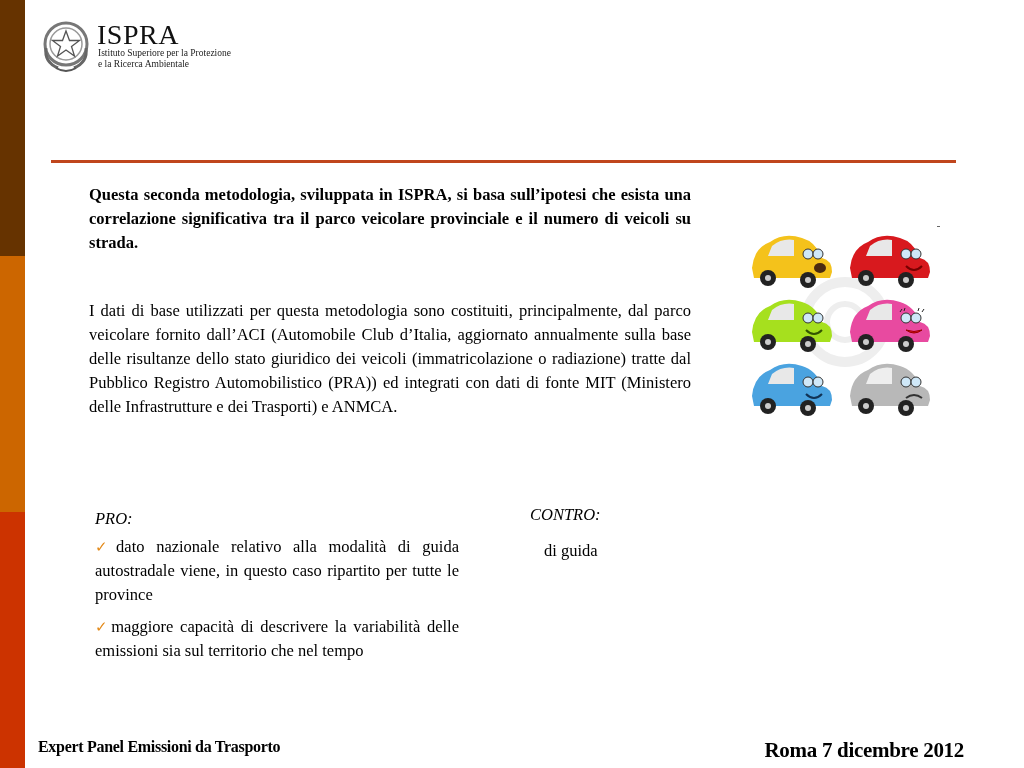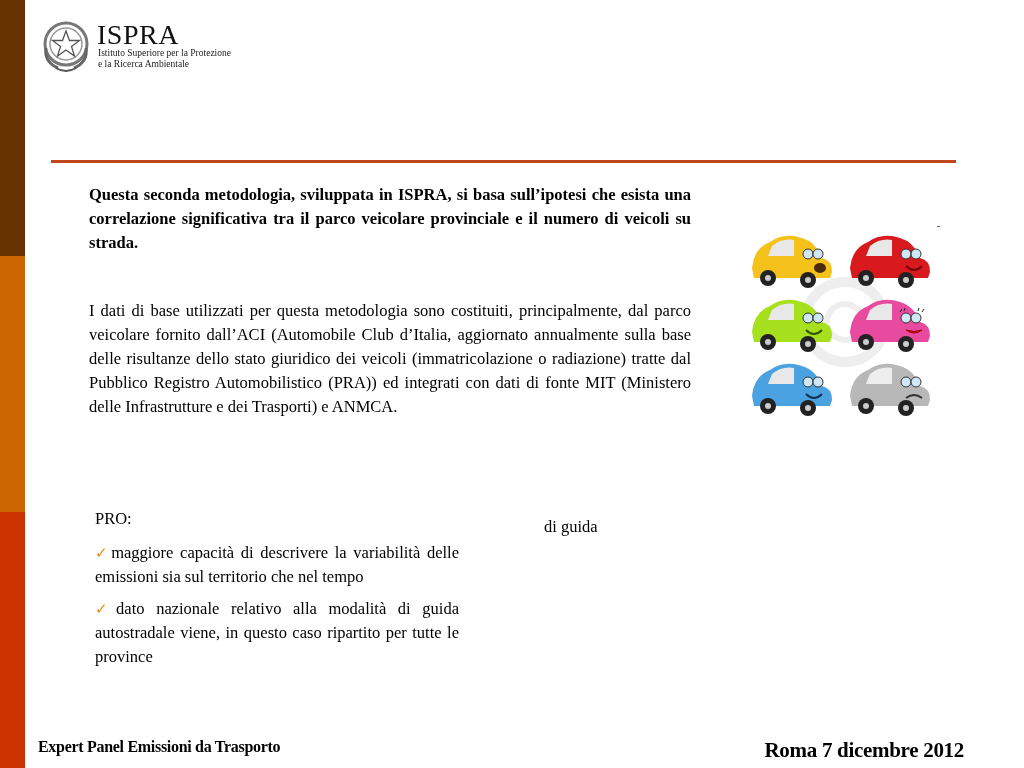--- a/index.html
+++ b/index.html
@@ -23,21 +23,21 @@
   .p1 { position:absolute; left:89px; top:183px; width:602px; font-size:16.5px; font-weight:bold;
         line-height:24px; text-align:justify; }
   .p2 { position:absolute; left:89px; top:288px; width:602px; font-size:16.5px;
         line-height:24px; text-align:justify;margin-top:11px; }
 
   .cars { position:absolute; left:740px; top:222px; width:210px; height:200px; }
   .tick-mark { position:absolute; left:937px; top:226px; width:3px; height:1px; background:#666; }
 
   .pro { position:absolute; left:95px; top:507px; width:364px; font-size:16.5px; line-height:24px; text-align:justify; }
   .contro { position:absolute; left:530px; top:503px; width:370px; font-size:16.5px; line-height:24px; }
-  .hd { margin-bottom:10px; }
+  .hd { margin-bottom:4px;font-style:italic; }
   .item { margin-bottom:8px; }
   .check { color:#e38a1a; font-size:15px; margin-right:1px; }
   .contro .item { margin-bottom:12px; }
   .contro .cont { padding-left:14px; }
 
   .footer-left { position:absolute; left:38px; top:738px; font-size:16px; font-weight:bold; letter-spacing:-0.3px; }
   .footer-right { position:absolute; right:60px; top:738px; font-size:21px; font-weight:bold; letter-spacing:-0.3px; }
 </style>
 </head>
 <body>
@@ -139,27 +139,28 @@
     <circle cx="18" cy="50" r="8" fill="#222"></circle>
       <circle cx="58" cy="52" r="8" fill="#222"></circle>
     <circle cx="18" cy="50" r="3" fill="#ccc"></circle>
       <circle cx="58" cy="52" r="3" fill="#ccc"></circle>
   </g>
 </svg>
 
 <div class="pro">
   <div class="hd">PRO:</div>
   <div class="item">
-    <span class="check">✓</span><span>maggiore capacità di descrivere la variabilità delle emissioni sia sul territorio che nel tempo</span>
+    <span class="check">✓</span><span>dato nazionale relativo alla modalità di guida autostradale viene, in questo caso ripartito per tutte le province</span>
   </div>
   <div class="item">
-    <span class="check">✓</span><span>dato nazionale relativo alla modalità di guida autostradale viene, in questo caso ripartito per tutte le province</span>
+    <span class="check">✓</span><span>maggiore capacità di descrivere la variabilità delle emissioni sia sul territorio che nel tempo</span>
   </div>
 </div>
 
 <div class="contro">
+  <div class="hd">CONTRO:</div>
   <div class="item">
     <div class="cont" style="margin-top:12px;">di guida</div>
   </div>
 </div>
 
 <div class="footer-left">Expert Panel Emissioni da Trasporto</div>
 <div class="footer-right">Roma 7 dicembre 2012</div>
 
 </body></html>

